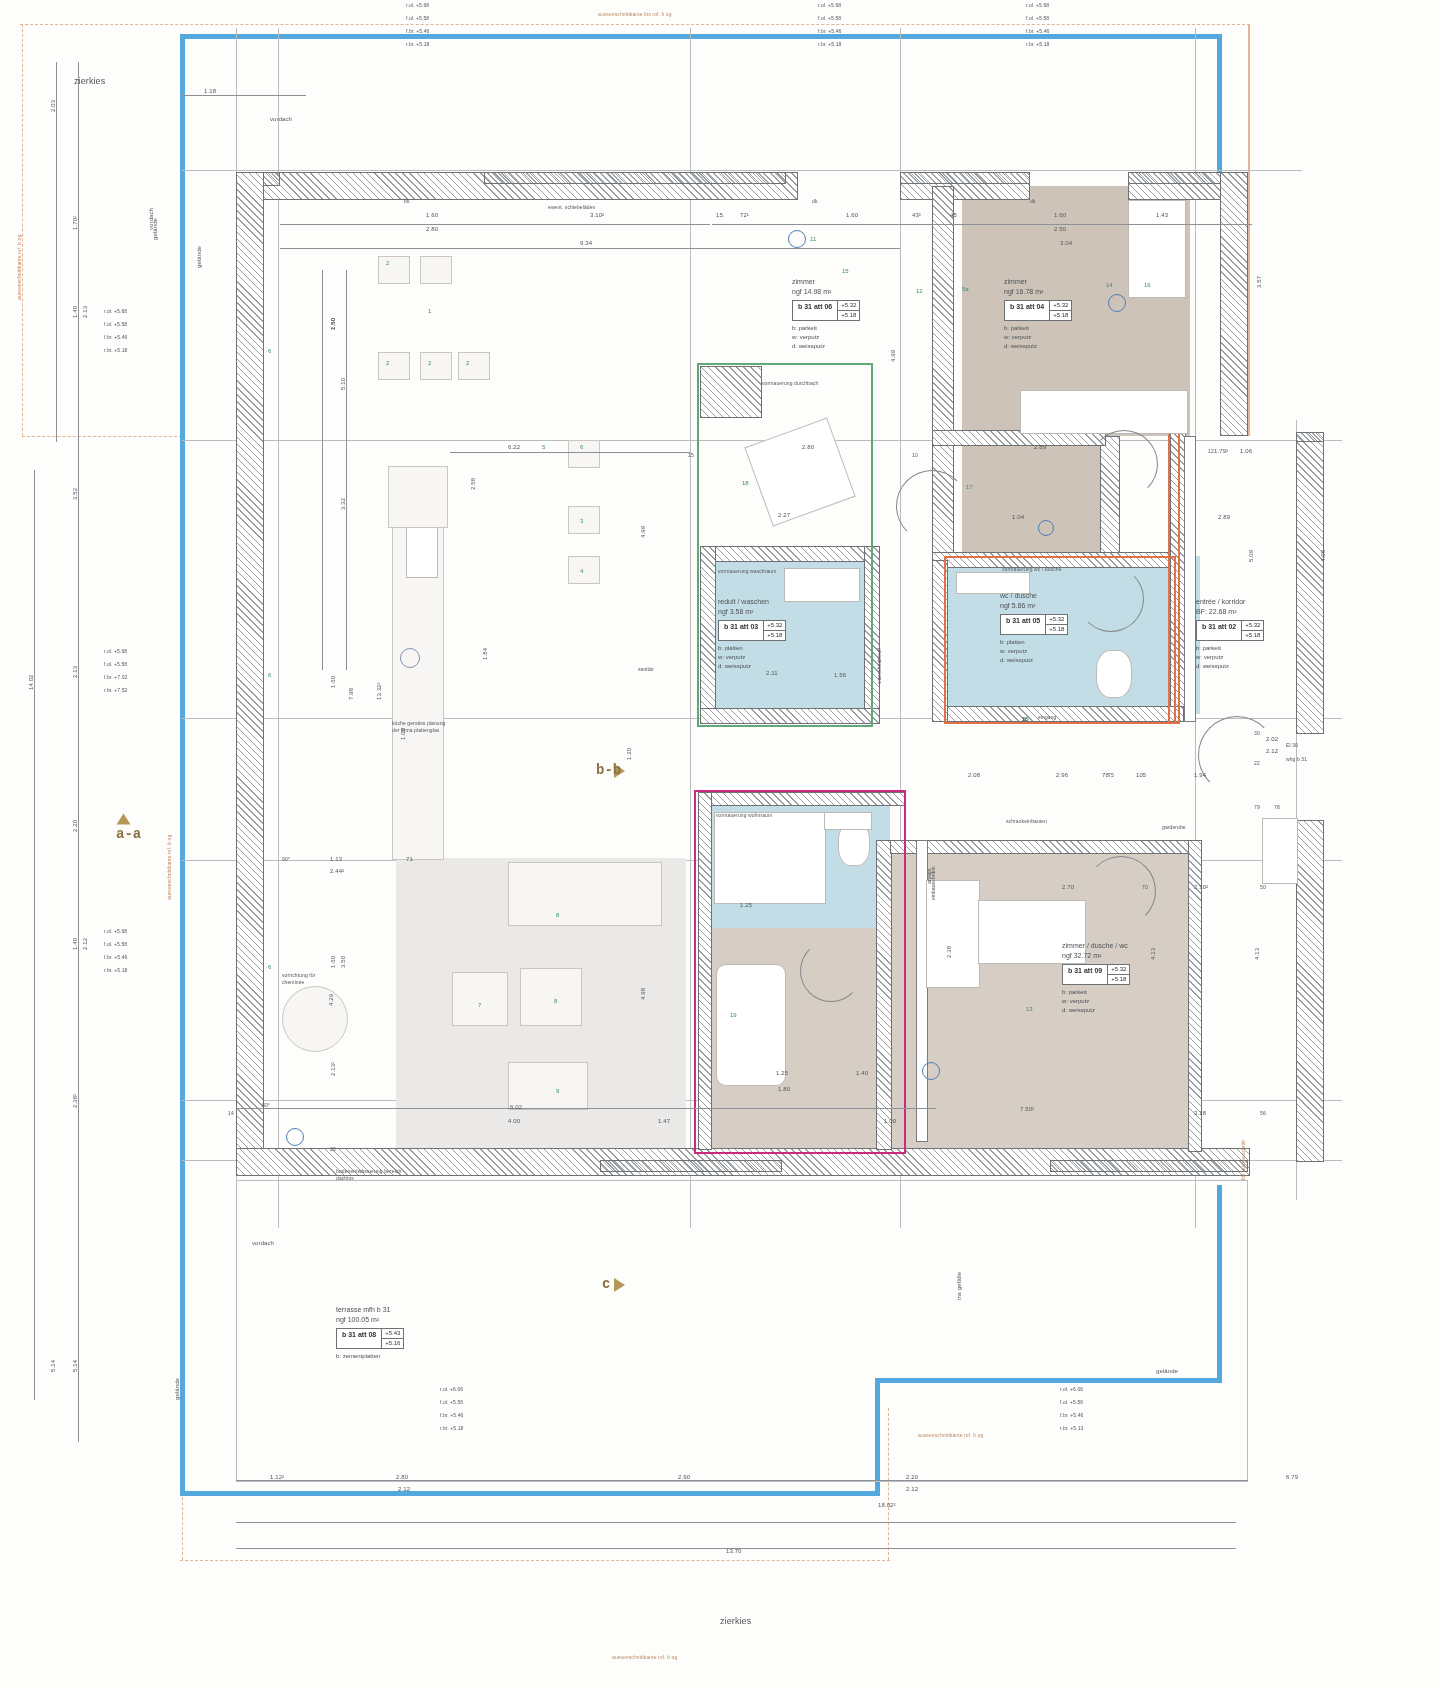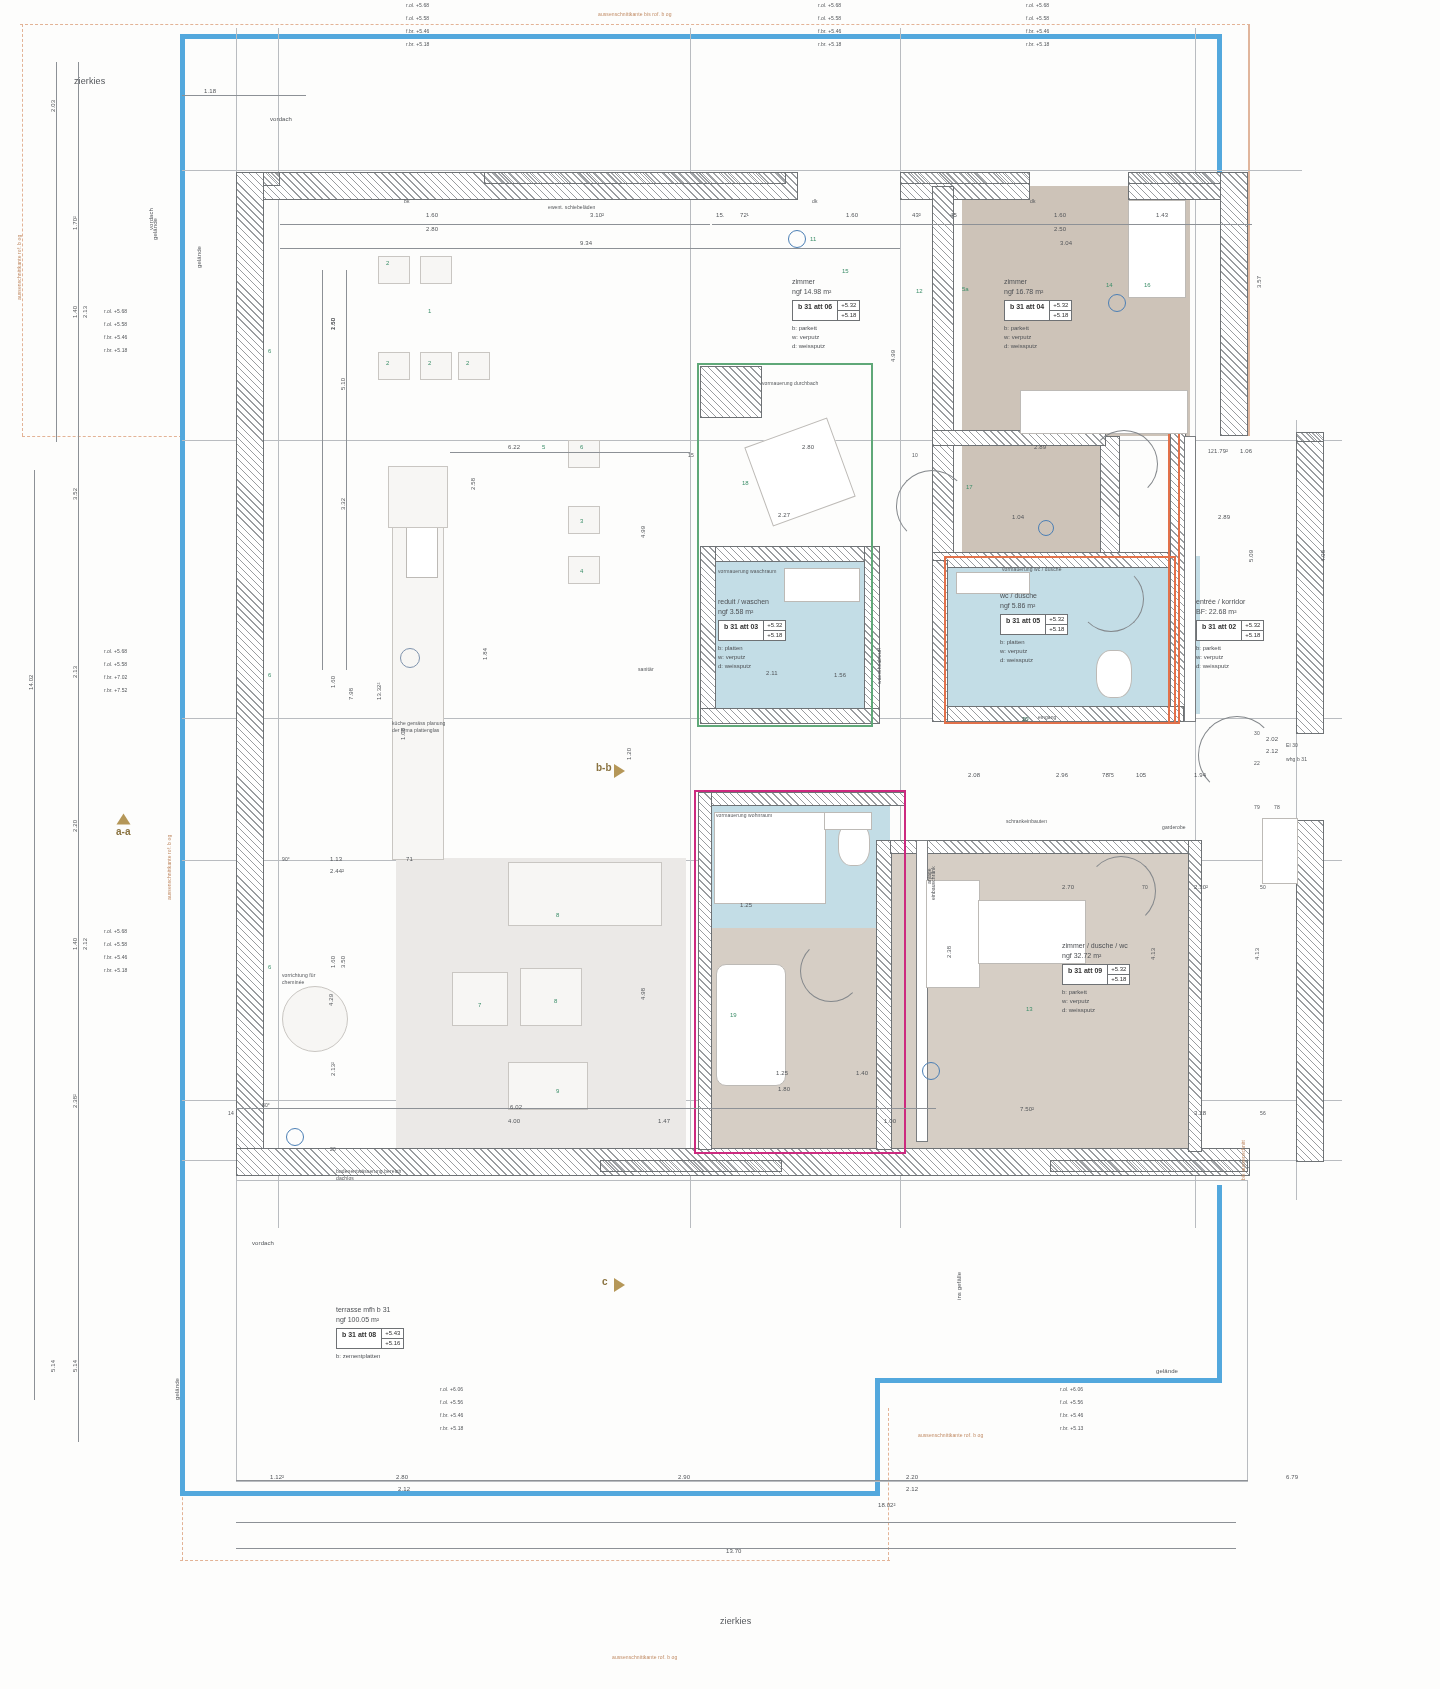--- a/index.html
+++ b/index.html
@@ -56,21 +56,21 @@
   .codebox .c2 span+span{border-top:1px solid #6e7174;}
   .mats{margin-top:3px;}
   .mats div{font-size:6px;color:#4e5155;line-height:9px;white-space:nowrap;}
 
   
   .circ{position:absolute;border:1px solid #7f93ad;border-radius:50%;}
   .circ.bl{border-color:#4b7fb5;}
   .tag{position:absolute;font-size:6px;color:#3d8f6a;}
   .arrowmark{position:absolute;width:0;height:0;border-top:7px solid transparent;
              border-bottom:7px solid transparent;border-left:11px solid #b59758;}
-  .secttxt{position:absolute;font-size:10px;font-weight:bold;color:#8a7340;}
+  .secttxt{position:absolute;font-size:14px;font-weight:bold;color:#8a7340;font-family:Liberation Mono, monospace;}
   .arcdoor{position:absolute;border:1px solid #83878b;border-radius:50%;background:transparent;}
   .furn{position:absolute;border:1px solid #c9c6c2;background:#f7f6f4;}
   .furn2{position:absolute;border:1px solid #bdbab6;background:#ffffff;}
   .stair{position:absolute;border:1px solid #b9bcc0;}
 </style>
 </head>
 <body>
 
 <div id="plan">
 

